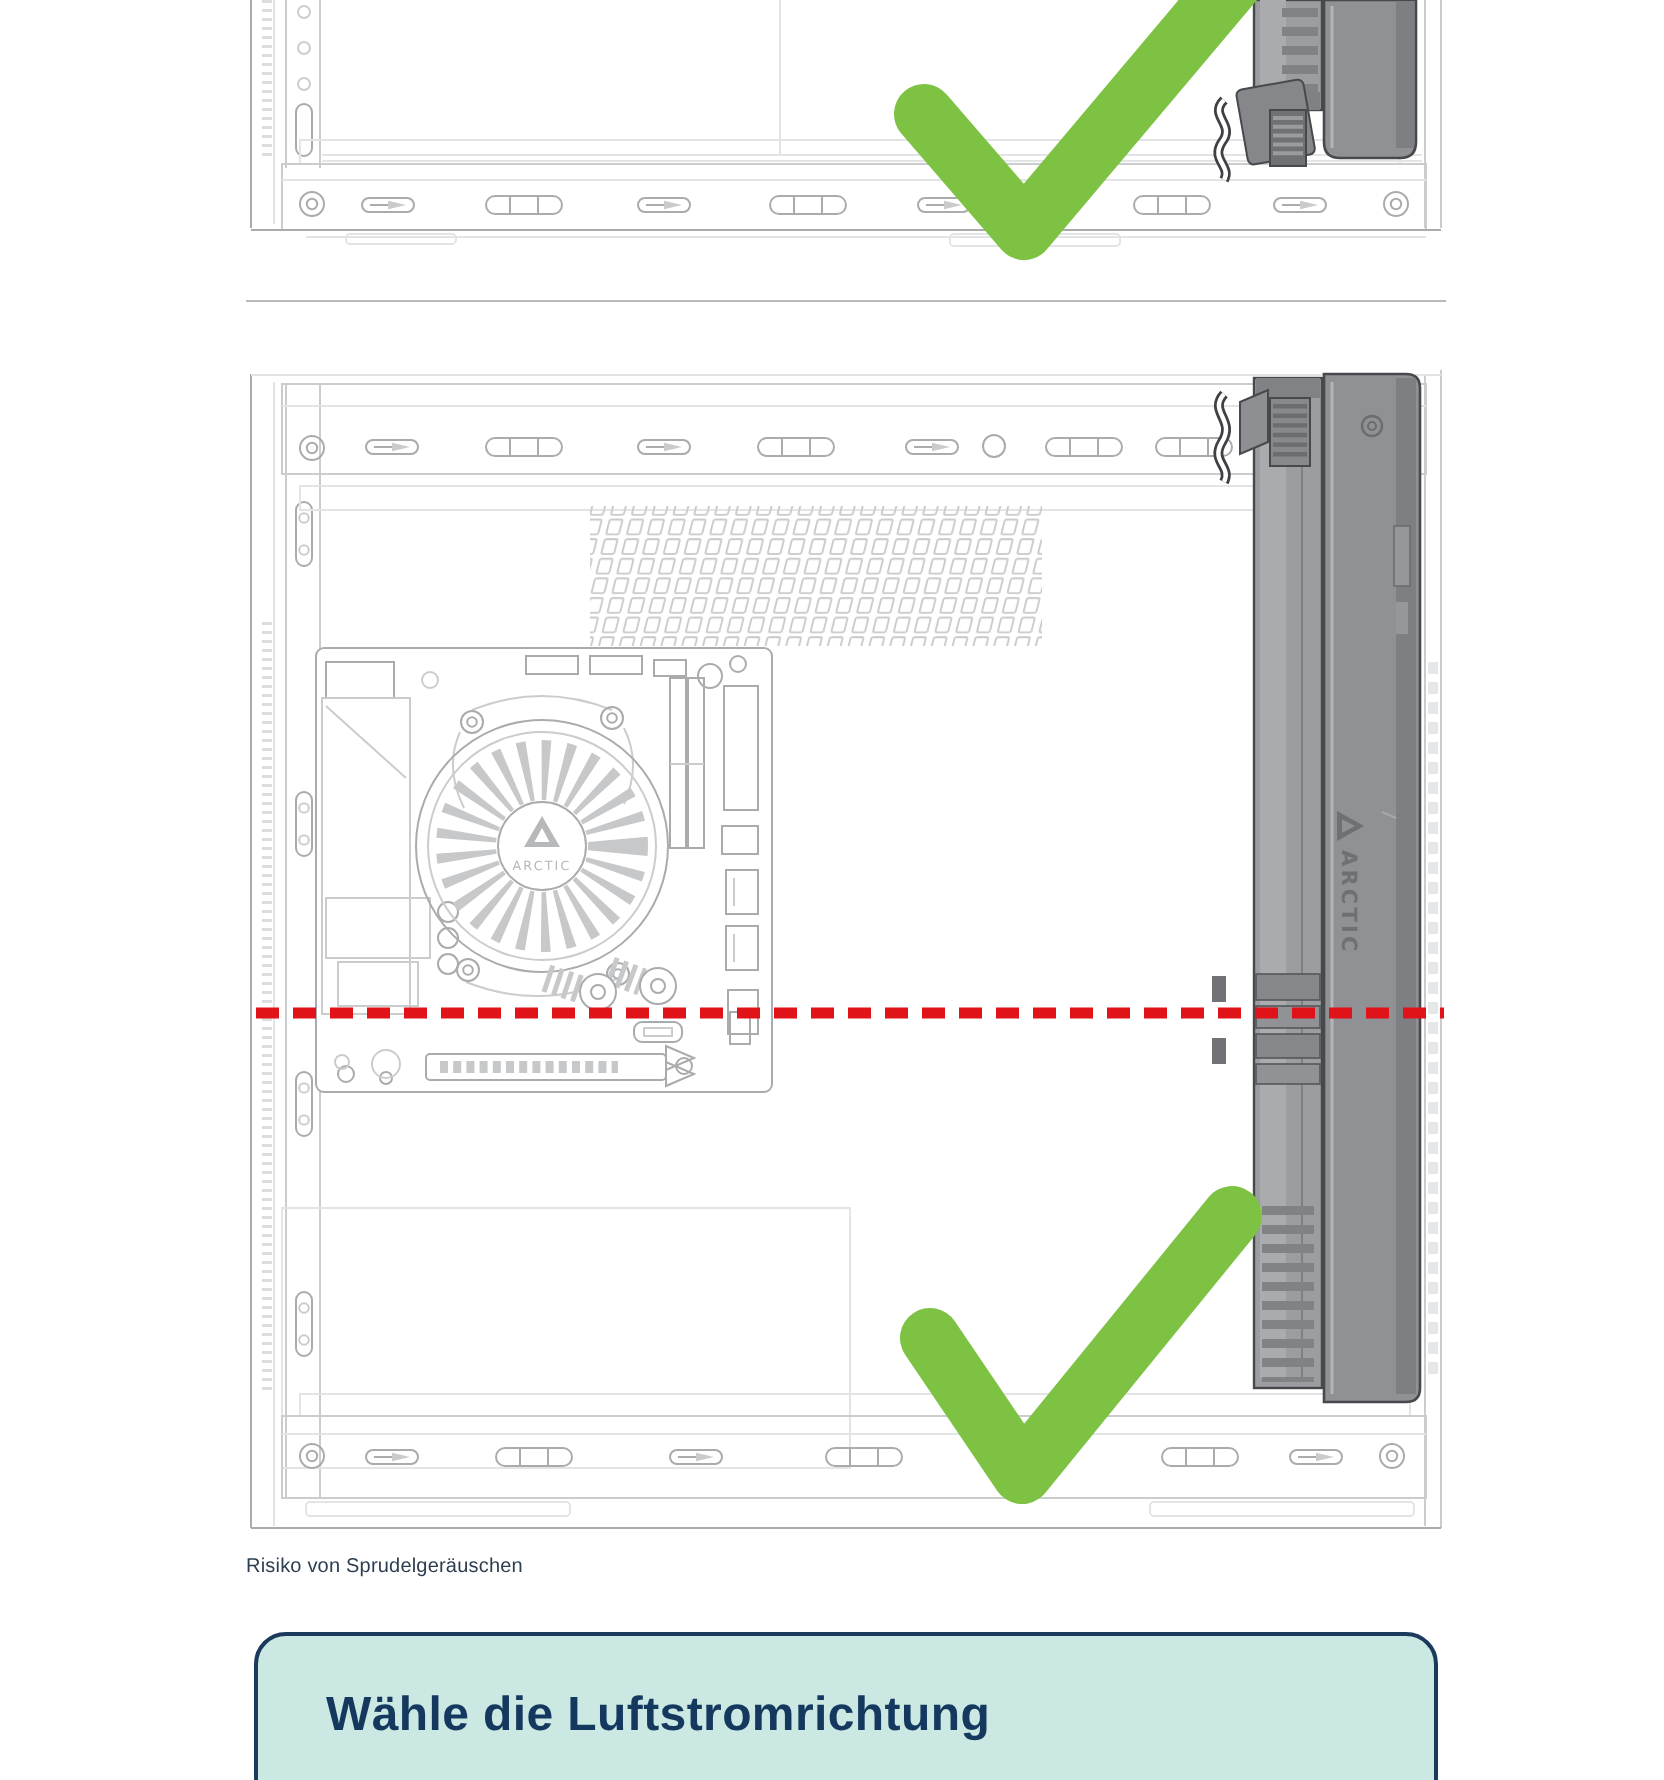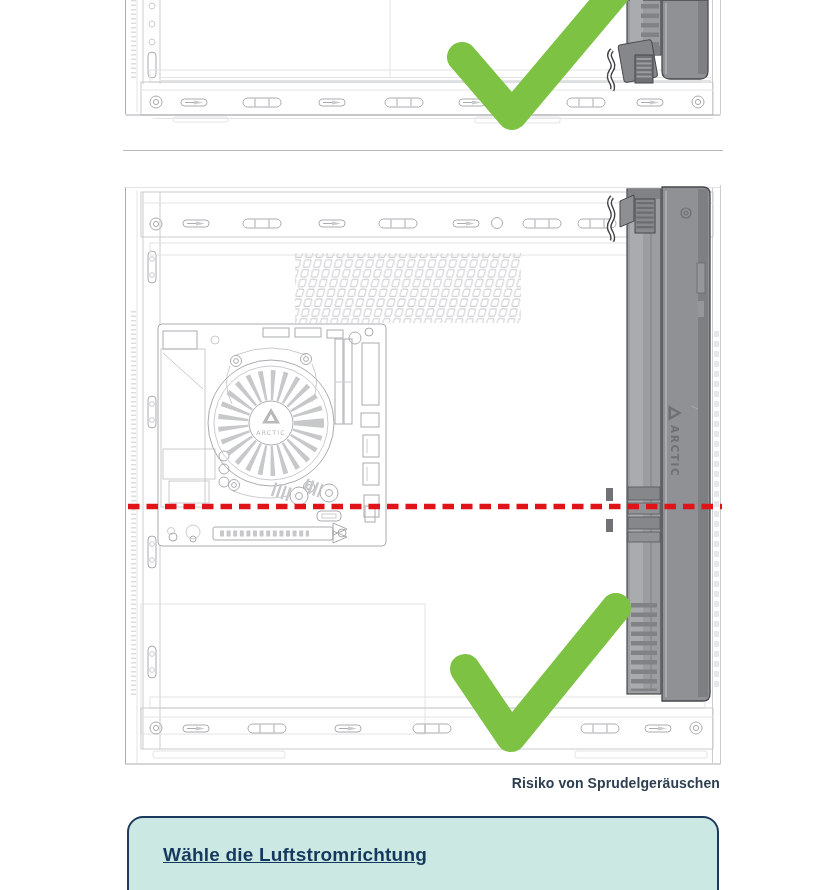--- a/index.html
+++ b/index.html
@@ -24,32 +24,32 @@
   svg{display:block}
   
   .ln-f{stroke:#e3e4e5;fill:none;stroke-width:1}
   .ln-l{stroke:#cbccce;fill:none;stroke-width:1}
   .ln-m{stroke:#a9abad;fill:none;stroke-width:1}
   .fwhite{fill:#ffffff}
   .waterline{stroke:var(--waterline-red);stroke-width:5.5;stroke-dasharray:11.5 7;fill:none}
   .check{stroke:var(--check-green);stroke-width:30;stroke-linecap:round;stroke-linejoin:round;fill:none}
   .caption{
     position:absolute;left:123px;top:775px;width:597px;
-    text-align:right;font-size:14px;font-weight:700;line-height:17px;
+    font-size:10px;font-weight:400;line-height:17px;
     color:var(--caption-navy);letter-spacing:0.1px;
   }
   .callout{
     position:absolute;left:127px;top:816px;width:592px;height:100px;
     background:var(--callout-bg);
     border:2px solid var(--callout-border);
     border-radius:16px;
   }
   .callout-title{
     margin:26px 0 0 34px;
-    font-size:19px;font-weight:700;color:var(--title-navy);letter-spacing:0.2px;text-decoration:underline;
+    font-size:24px;font-weight:700;color:var(--title-navy);letter-spacing:0.2px;
   }
 </style>
 </head>
 <body>
 
 <div class="page">
 
   <div class="figure-stack">
 
     <div class="panel panel-top">

